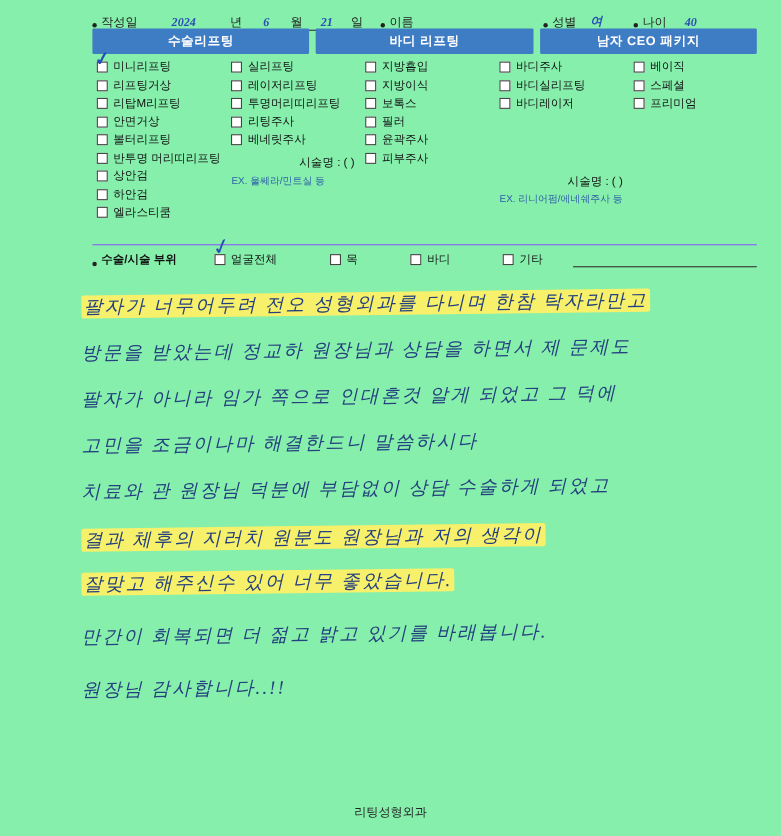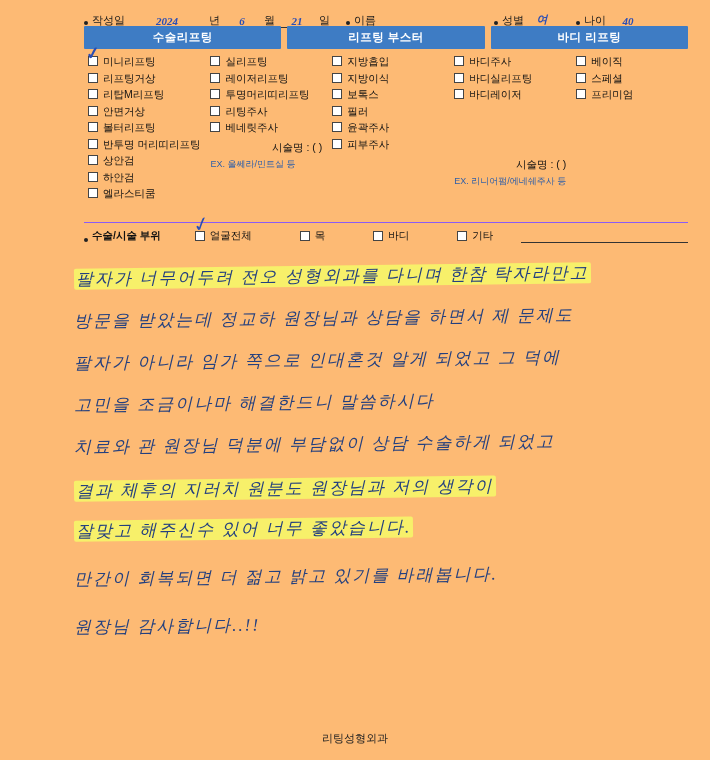--- a/index.html
+++ b/index.html
@@ -13,21 +13,21 @@
     font-family: "Liberation Sans", sans-serif;
     color: #111;
     position: relative;
     overflow: hidden;
   }
 
   .page {
     position: relative;
     width: 710px;
     height: 760px;
-    background: #fdba74;
+    background: #86efac;
   }
 
   
   .header-row {
     position: absolute;
     left: 84px;
     top: 6px;
     width: 600px;
     height: 22px;
     display: flex;
@@ -257,22 +257,22 @@
     <span class="hdr-item">
       <span class="bullet"></span>
       <span class="hdr-label">나이</span>
       <span class="fill-line md hand hand-blue">40</span>
     </span>
   </div>
 
   <div class="cat-table">
     <div class="cat-head">
       <div class="cat-head-cell">수술리프팅</div>
-      <div class="cat-head-cell">리프팅 부스터</div>
       <div class="cat-head-cell">바디 리프팅</div>
+      <div class="cat-head-cell">남자 CEO 패키지</div>
     </div>
 
     <div class="cat-body">
 
       <div class="cat-col">
         <div class="opt">
           <span class="box"></span>
           <span class="check-mark">✓</span>
           <span class="opt-label">미니리프팅</span>
         </div>

